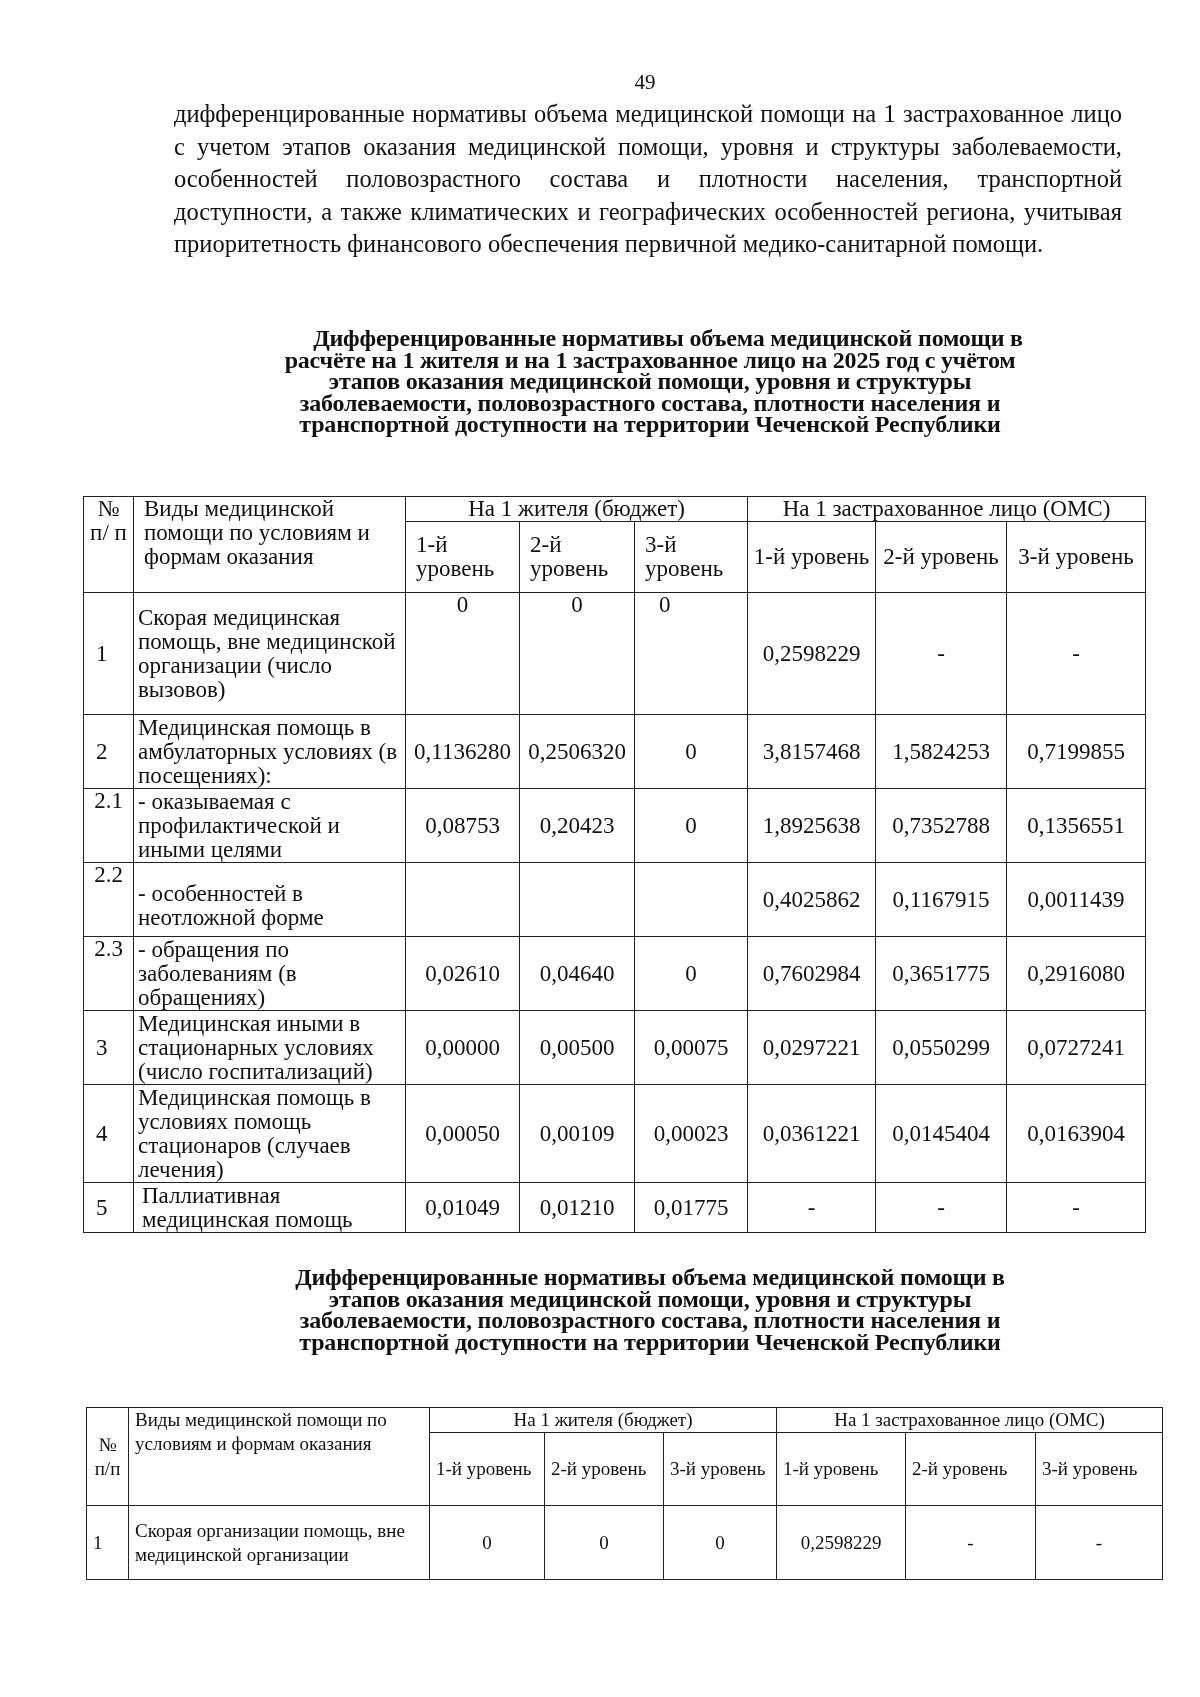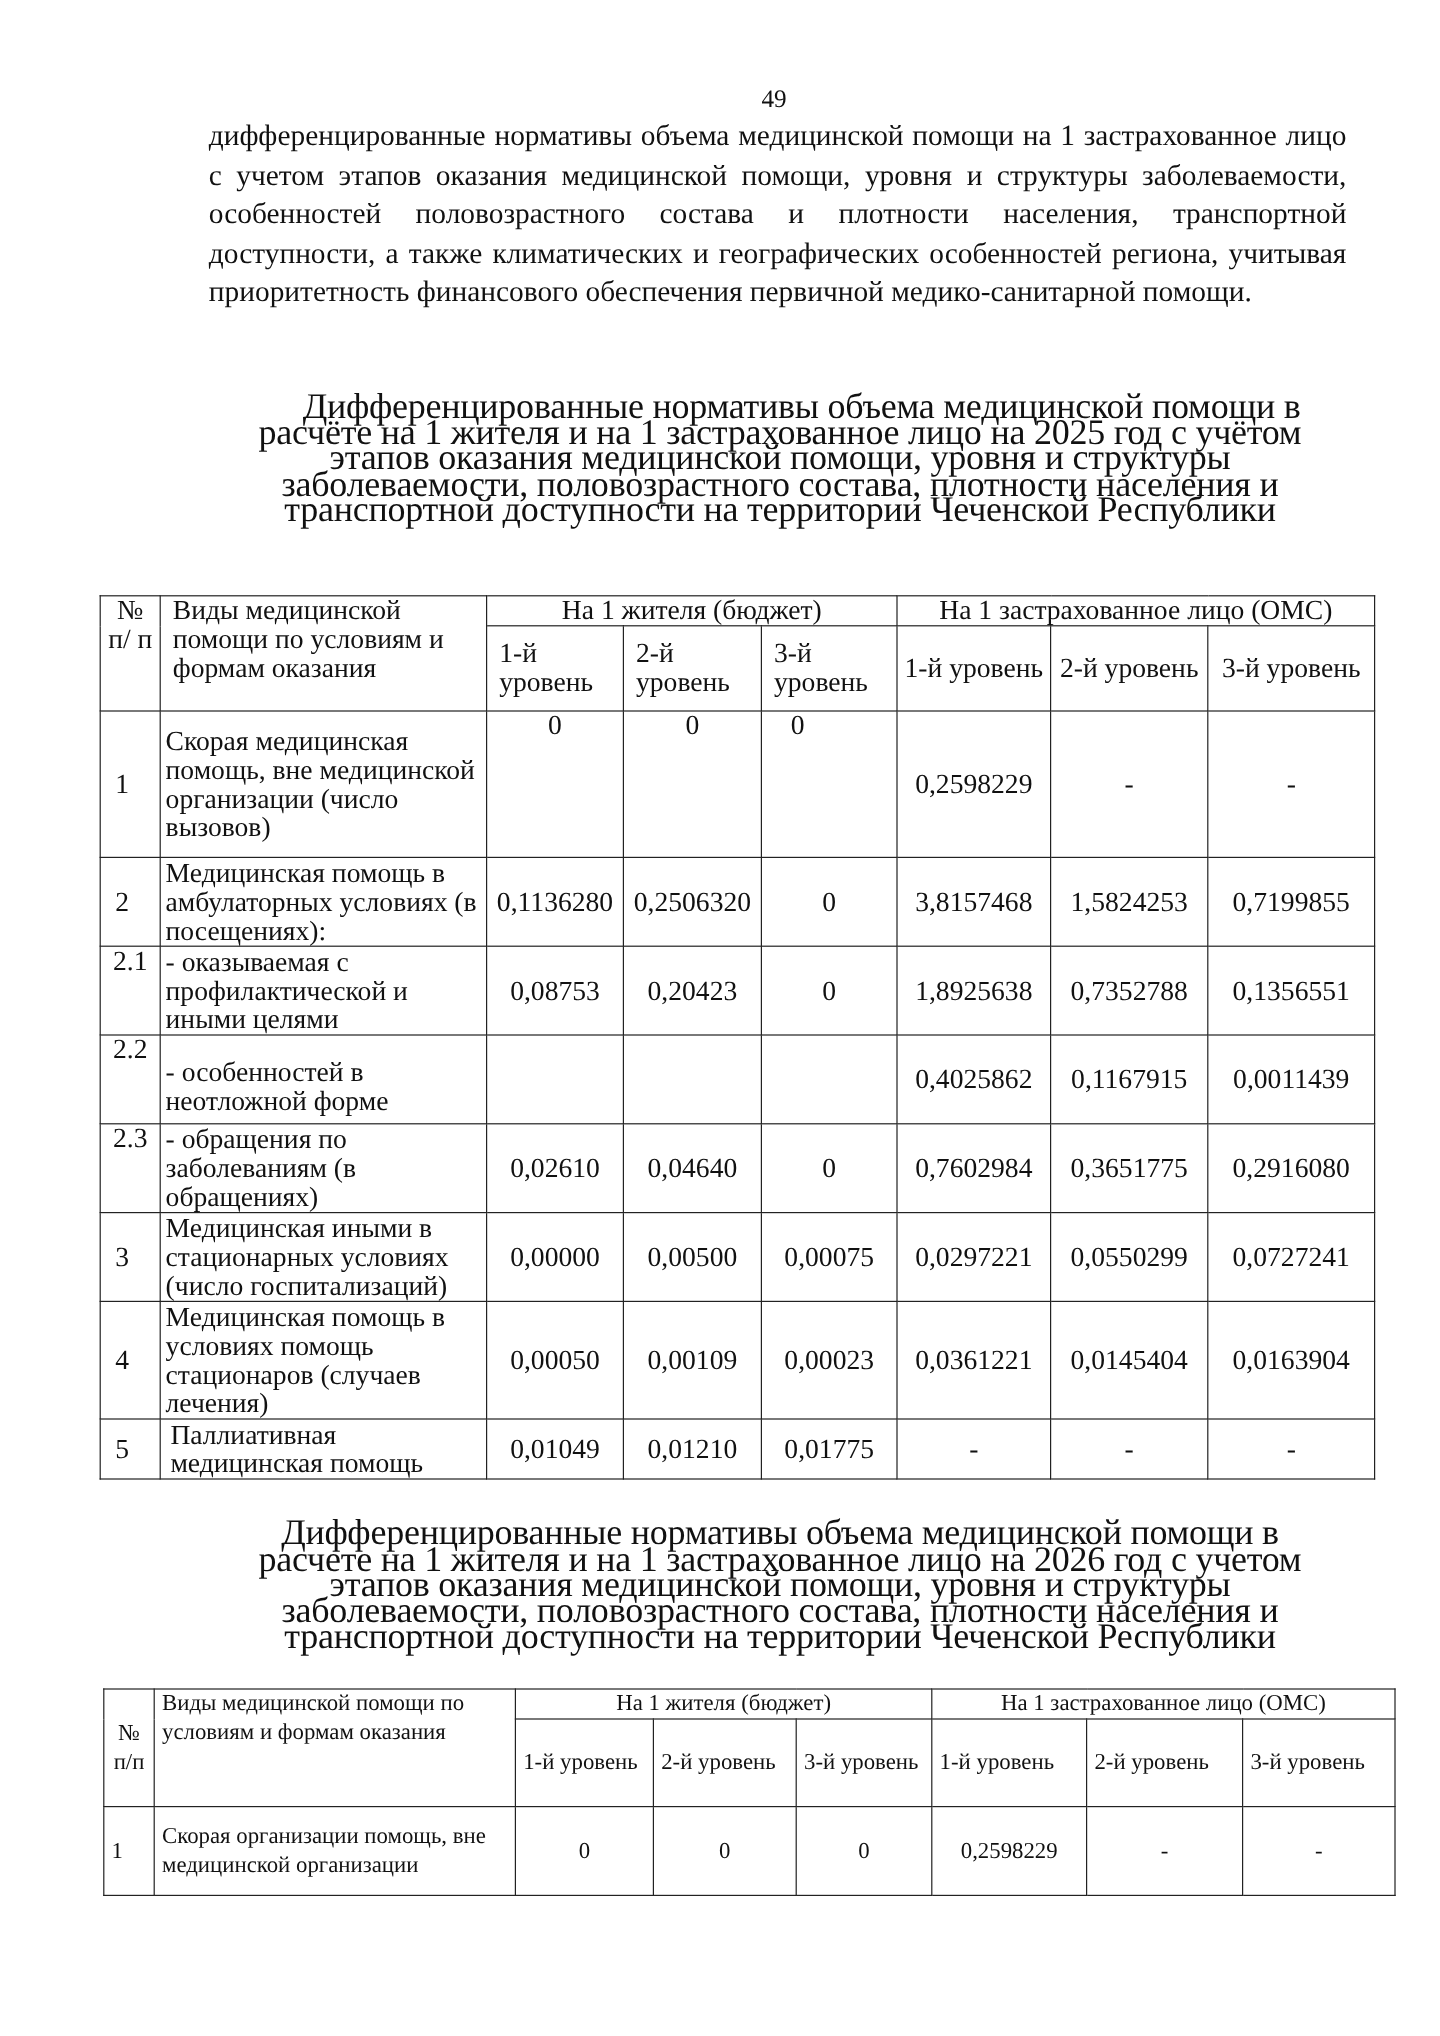--- a/index.html
+++ b/index.html
@@ -1,22 +1,22 @@
 <!DOCTYPE html>
 <html><head>
 <meta charset="utf-8">
 <style>
   html, body { margin: 0; padding: 0; background: #ffffff; }
   body { width: 1200px; height: 1697px; position: relative; overflow: hidden;
          font-family: "Liberation Serif", "DejaVu Serif", serif; color: #111; }
   .page-number { position: absolute; top: 70px; left: 0; width: 1290px; text-align: center; font-size: 21px; }
   .intro { position: absolute; top: 98px; left: 174px; width: 948px; font-size: 24.5px;
            line-height: 32.6px; text-align: justify; text-align-last: left; }
-  .heading { position: absolute; left: 170px; width: 960px; text-align: center; font-weight: normal;
-             font-size: 30px; line-height: 21.5px; letter-spacing: -0.2px; }
+  .heading { position: absolute; left: 170px; width: 960px; text-align: center; font-weight: bold;
+             font-size: 24px; line-height: 21.5px; letter-spacing: -0.2px; }
   .heading .first { text-indent: 36px; }
   .h1 { top: 328px; }
   .h2 { top: 1267px; }
   table { border-collapse: collapse; position: absolute; table-layout: fixed; }
   td, th { border: 1.4px solid #222; font-weight: normal; padding: 0; vertical-align: middle; }
   .t1 { top: 496px; left: 83px; width: 1062px; font-size: 23px; line-height: 24px; }
   .t1 td, .t1 th { padding: 0 4px; }
   .t2 { top: 1407px; left: 86px; width: 1076px; font-size: 19px; line-height: 24px; }
   .t2 td, .t2 th { padding: 0 6px; }
   .c { text-align: center; }
@@ -145,21 +145,20 @@
       <td class="c">0,01775</td>
       <td class="c">-</td>
       <td class="c">-</td>
       <td class="c">-</td>
     </tr>
   </tbody>
 </table>
 
 <div class="heading h2">
   <div>Дифференцированные нормативы объема медицинской помощи в</div>
-  <div>расчете на 1 жителя и на 1 застрахованное лицо на 2026 год с учетом</div>
   <div>этапов оказания медицинской помощи, уровня и структуры</div>
   <div>заболеваемости, половозрастного состава, плотности населения и</div>
   <div>транспортной доступности на территории Чеченской Республики</div>
 </div>
 
 <table class="t2">
   <colgroup>
     <col style="width:42px">
       <col style="width:301px">
     <col style="width:115px">

